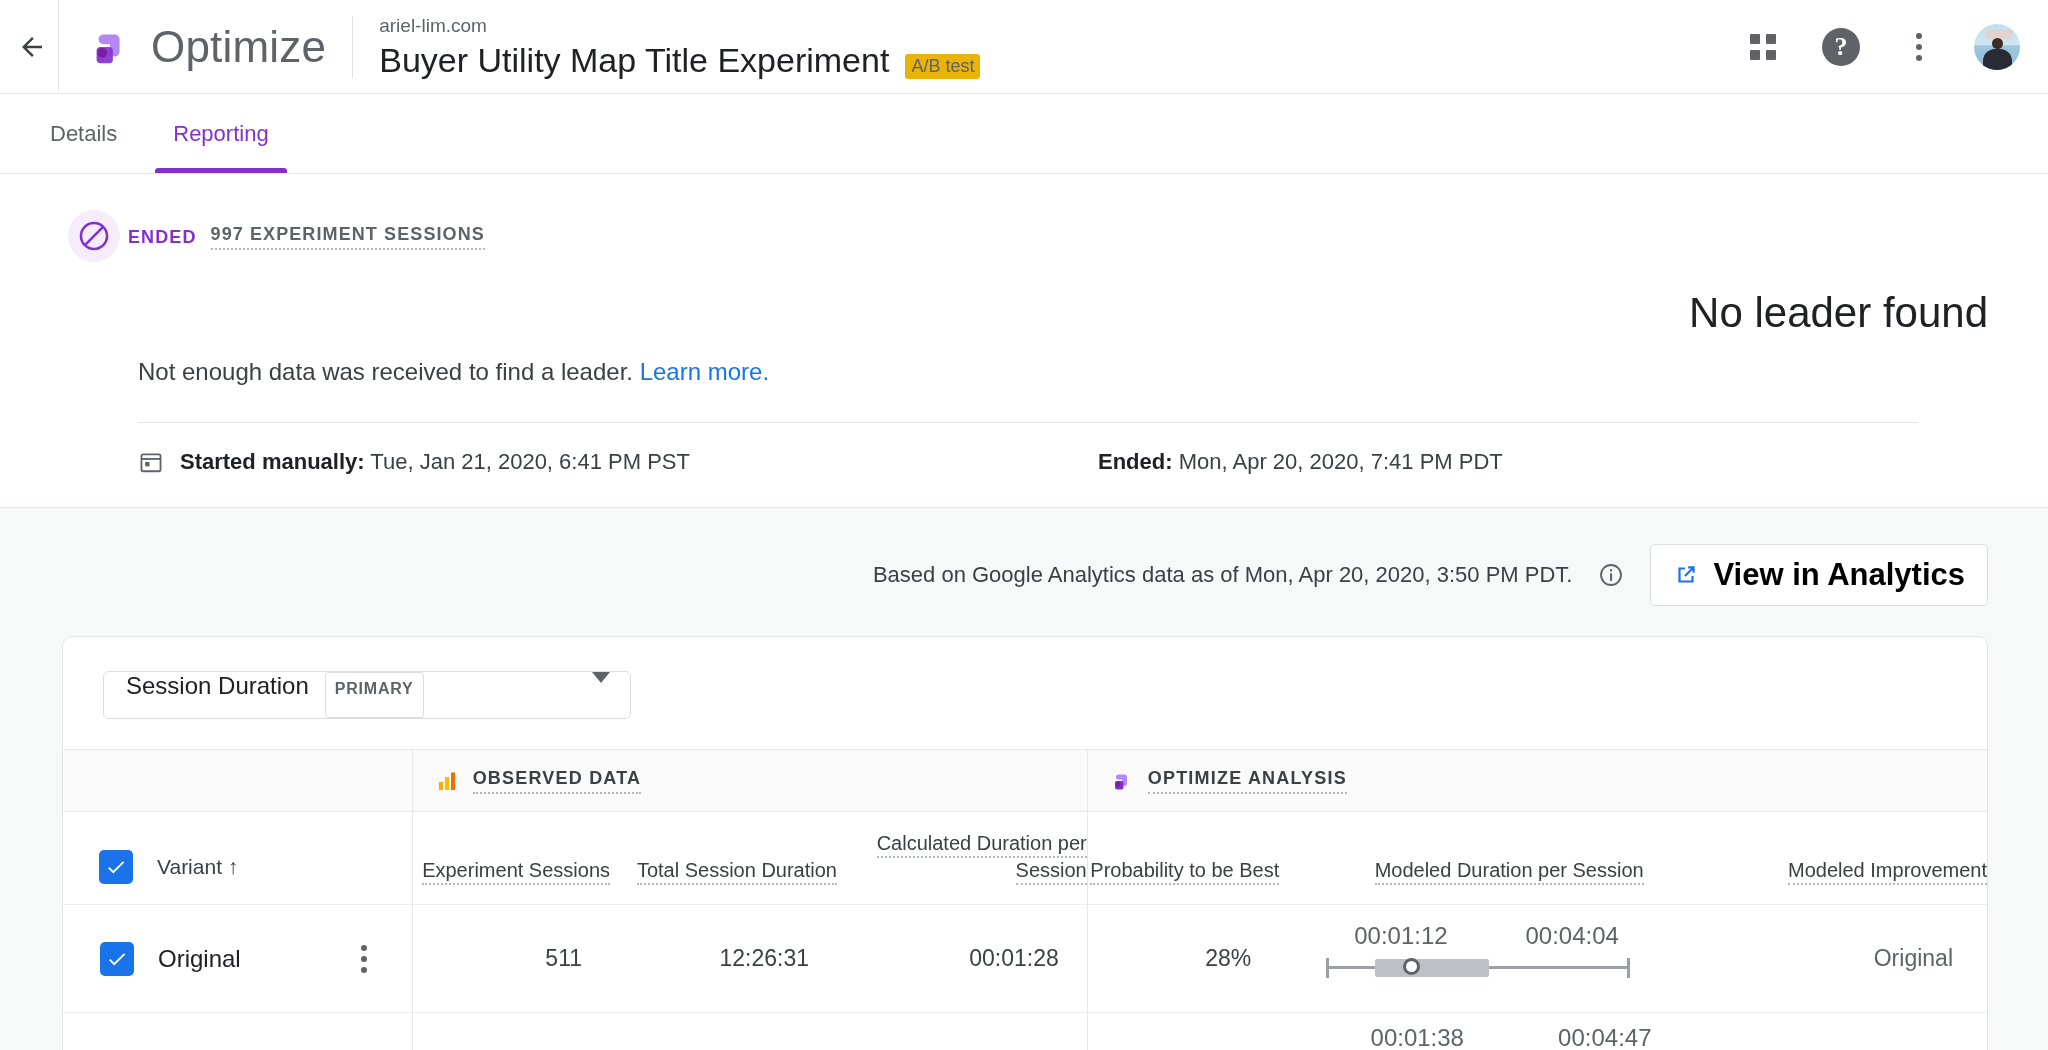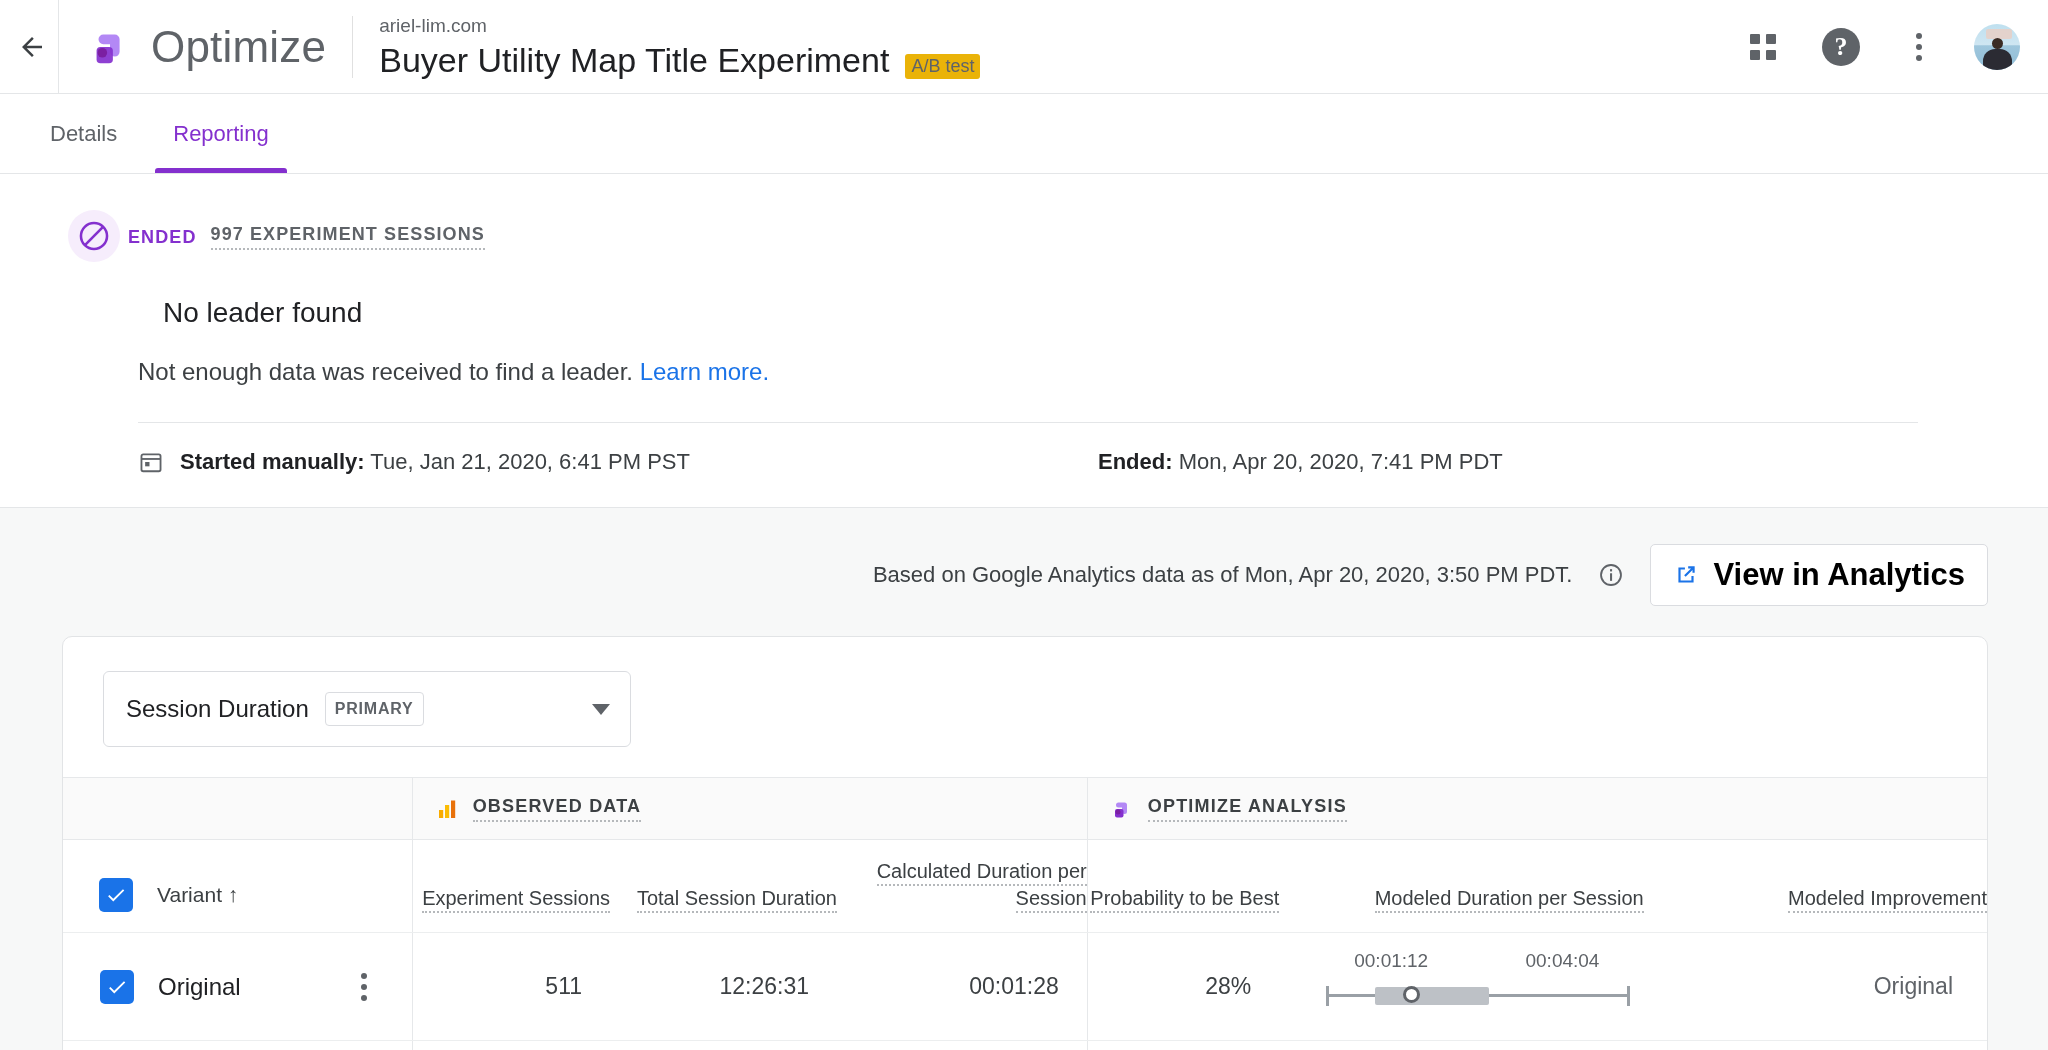--- a/index.html
+++ b/index.html
@@ -92,21 +92,21 @@
     width:52px; height:52px; border-radius:50%; background:#f6edfc;
     display:flex; align-items:center; justify-content:center; flex:0 0 auto;
   }
   .status-icon svg { display:block; }
   .status-texts { display:flex; align-items:center; gap:14px; padding-top:2px;}
   .status-ended { font-size:18px; font-weight:700; color:#8430ce; letter-spacing:1.1px; }
   .status-sessions {
     font-size:18px; font-weight:700; color:#5f6368; letter-spacing:1.1px;
     border-bottom: 2px dotted #b5b8bb; padding-bottom:3px; cursor:pointer;
   }
-  .headline { font-size:28px; color:#202124; font-weight:400; margin: 26px 0 0 95px; line-height:50px;}
+  .headline { font-size:42px; color:#202124; font-weight:400; margin: 26px 0 0 95px; line-height:50px;text-align:right;}
   .subline { font-size:24px; color:#3c4043; margin: 20px 0 0 70px; }
   .subline a { color:#1a73e8; text-decoration:none; cursor:pointer;}
   .rule { height:1px; background:#e4e6e8; margin: 36px 70px 0 70px; }
   .dates {
     display:flex; align-items:center; padding: 26px 0 32px 0; margin-left:70px; position:relative;
   }
   .cal-icon { width:26px; height:26px; margin-right:16px; flex:0 0 auto; }
   .date-item { font-size:22px; color:#3c4043; white-space:nowrap; }
   .date-item b { font-weight:700; color:#202124; }
   .date-ended { position:absolute; left: 960px; }
@@ -125,22 +125,22 @@
     padding: 12px 22px; cursor:pointer;
   }
   .view-btn .lbl { font-size:31px; color:#000000; font-weight:700; white-space:nowrap;}
 
   .card {
     margin: 30px 60px 0 62px; background:#fff; border:1px solid #e2e4e6;
     border-radius:10px; overflow:hidden;
   }
   .metric-picker-wrap { padding: 34px 0 30px 40px; }
   .metric-picker {
-    width: 528px; height: 76px; border:1px solid #dadce0; border-radius:6px;
-    display:flex; align-items:center; padding: 0 20px 0 22px; cursor:pointer; background:#fff;
+    width: 528px; height: 48px; border:1px solid #dadce0; border-radius:6px;
+    display:flex; padding: 0 20px 0 22px; cursor:pointer; background:#fff;
   }
   .metric-name { font-size:24px; color:#202124; }
   .metric-badge {
     margin-left: 16px; font-size:16px; font-weight:700; letter-spacing:.8px;
     color:#5f6368; border:1px solid #dadce0; border-radius:4px; padding:7px 9px;
   }
   .caret { margin-left:auto; width:0; height:0; border-left:9px solid transparent; border-right:9px solid transparent; border-top:11px solid #5f6368; }
 
   
   .tbl { width:100%; border-collapse: collapse; table-layout: fixed; }
@@ -171,21 +171,21 @@
   .data-row td { border-bottom:1px solid #eceeef; height: 108px; vertical-align:middle; background:#fff;}
   .variant-cell { display:flex; align-items:center; padding-left:36px; }
   .variant-name { font-size:24px; color:#202124; margin-left:24px; }
   .row-kebab { margin-left:auto; margin-right:44px; display:flex; flex-direction:column; gap:5px; align-items:center; cursor:pointer;}
   .row-kebab i { width:6px; height:6px; border-radius:50%; background:#5f6368; display:block;}
   .num { font-size:23px; color:#3c4043; text-align:right; padding-right:28px; }
 
   
   .bp-cell { padding: 0 26px; }
   .bp-wrap { position:relative; width: 100%; height: 86px; }
-  .bp-lbl { position:absolute; font-size:19px; color:#5f6368; white-space:nowrap; }
+  .bp-lbl { position:absolute; font-size:24px; color:#5f6368; white-space:nowrap; }
   .bp-track { position:absolute; height:0; }
   .bp-line { position:absolute; height:3px; background:#9aa0a6; top:0; }
   .bp-cap { position:absolute; width:3px; height:20px; background:#9aa0a6; top:-8px; }
   .bp-box { position:absolute; height:18px; background:#bdc1c6; top:-7px; border-radius:2px;}
   .bp-dot {
     position:absolute; width:17px; height:17px; border-radius:50%;
     background:#fff; border:3px solid #5f6368; top:-8px;
   }
   .imp { font-size:23px; color:#5f6368; text-align:right; padding-right:34px; }
 </style>

